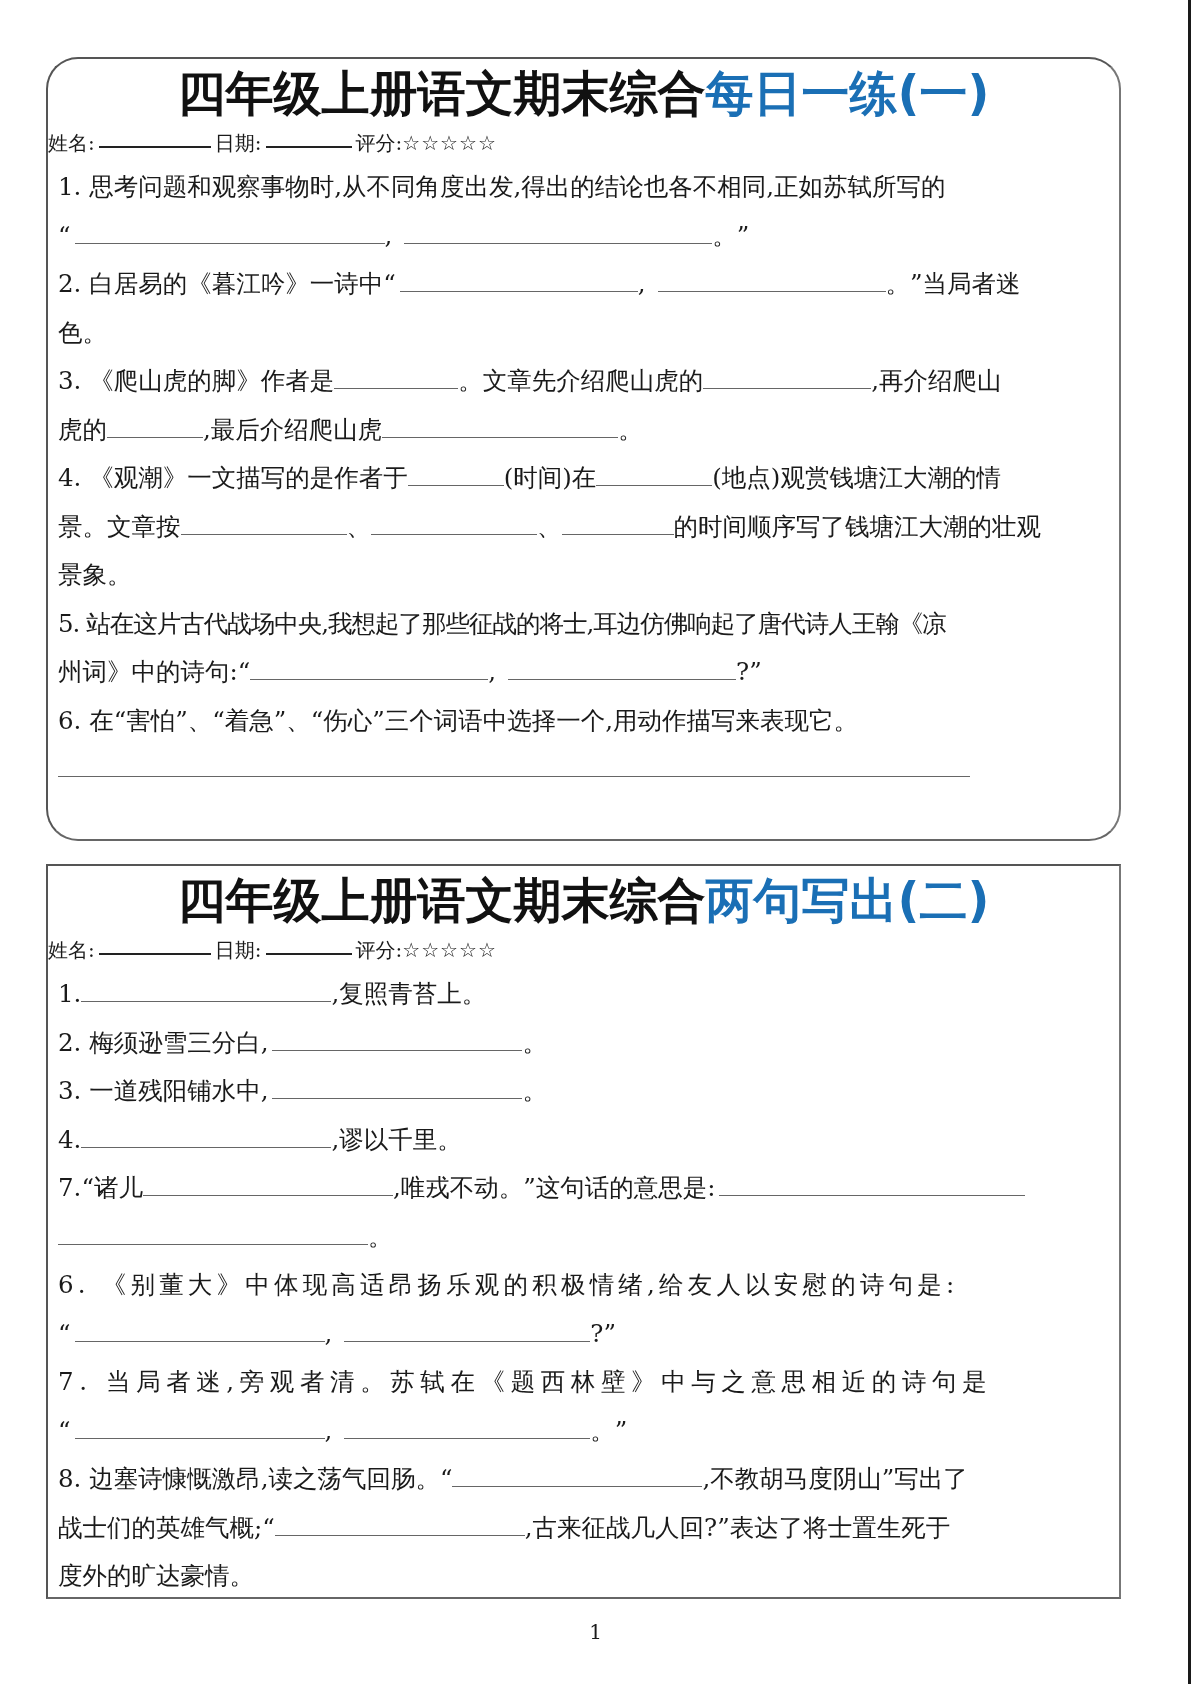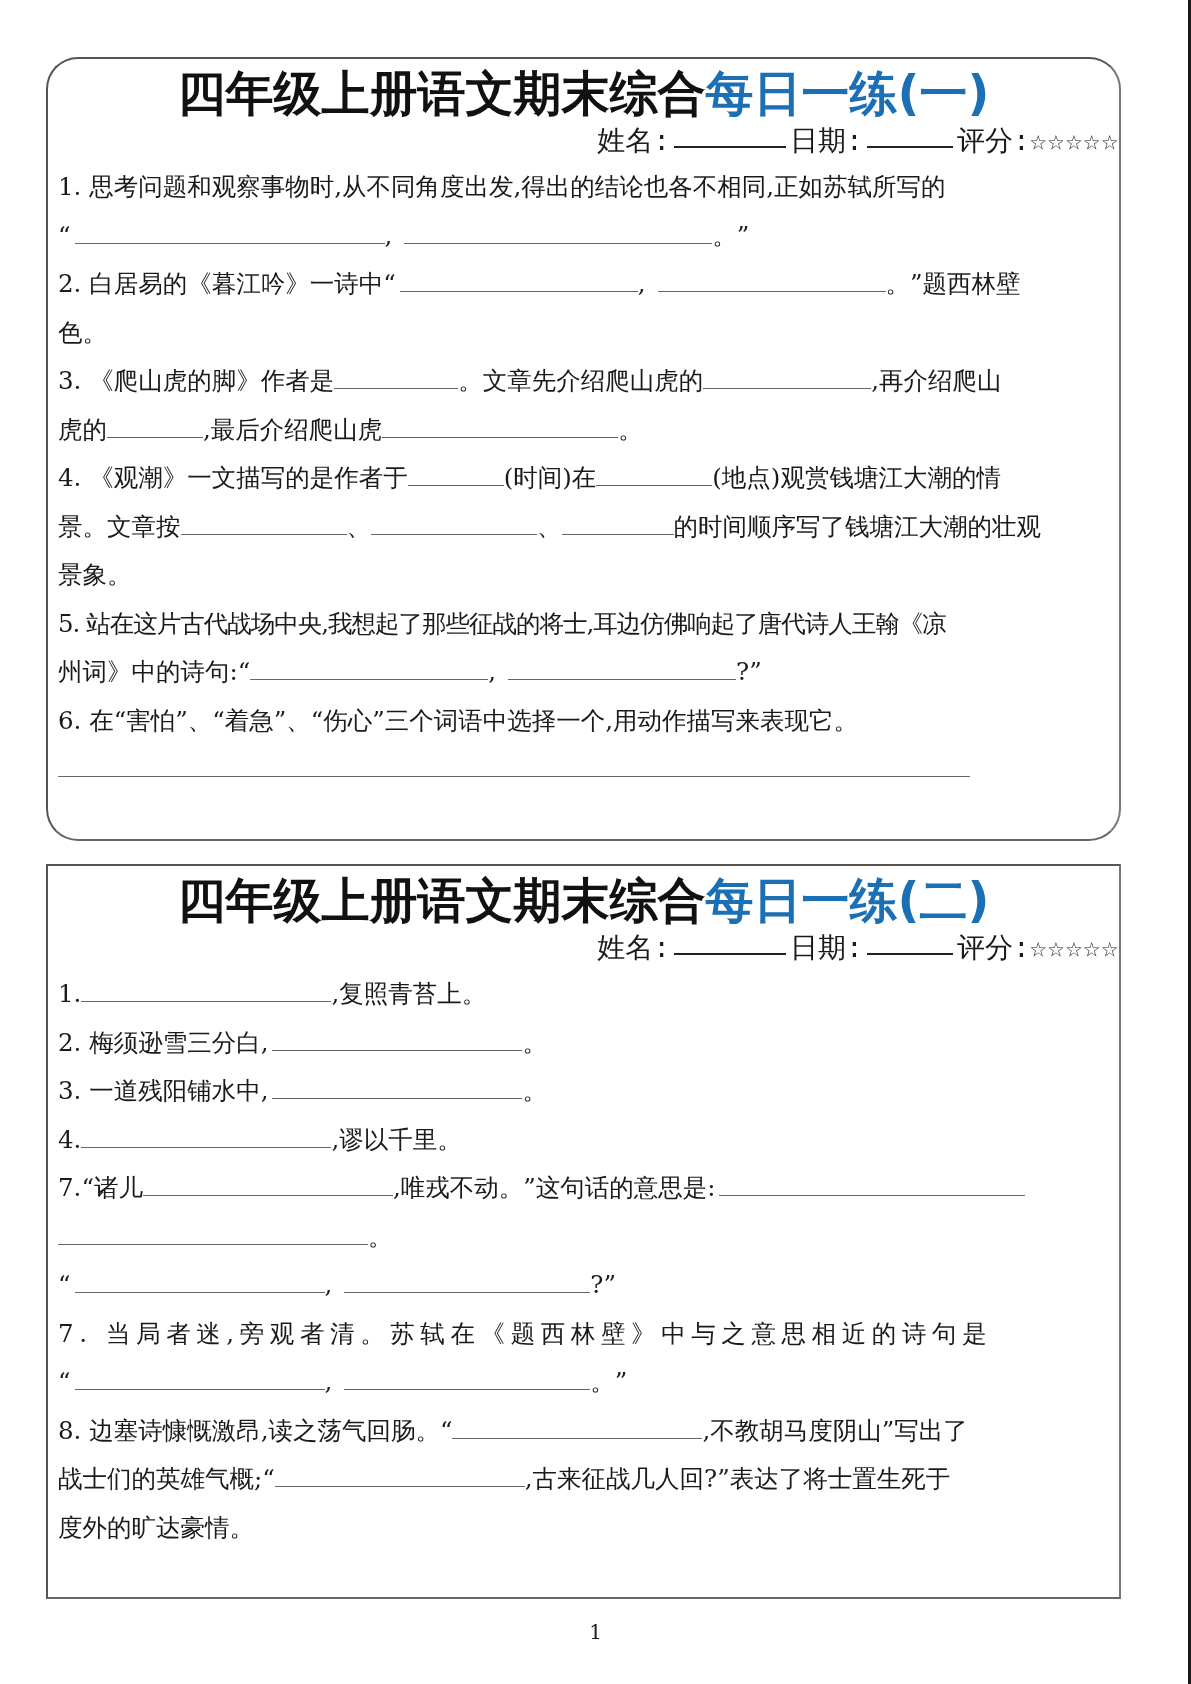--- a/index.html
+++ b/index.html
@@ -5,21 +5,21 @@
   html, body { margin: 0; padding: 0; background: #ffffff; }
   body { width: 1191px; height: 1684px; position: relative; overflow: hidden;
          font-family: "DejaVu Serif", "Liberation Serif", serif; color: #1a1a1a; }
   .right-edge { position: absolute; left: 1188px; top: 0; width: 3px; height: 1684px; background: #1a1a1a; }
   .box { position: absolute; left: 46px; width: 1075px; border: 2px solid #555; border-right-color:#777; border-bottom-color:#666; box-sizing: border-box; }
   #box1 { top: 57px; height: 784px; border-radius: 32px; }
   #box2 { top: 864px; height: 735px; }
   .title { text-align: center; font-family: "DejaVu Sans", "Liberation Sans", sans-serif; font-weight: bold;
            font-size: 48px; line-height: 64px; margin-top: 2px; letter-spacing: 0px; color: #111; white-space: nowrap; }
   .title .accent { color: #1a6fb5; }
-  .meta { text-align: right; font-size: 28px; line-height: 40px; margin-top: -2px; white-space: nowrap; font-family: Liberation Mono, monospace; }
+  .meta { text-align: left; font-size: 20px; line-height: 40px; margin-top: -2px; white-space: nowrap; }
   .meta .blank { display: inline-block; border-bottom: 2px solid #222; vertical-align: baseline; height: 0; margin: 0 4px; position: relative; top: -2px; }
   .meta .stars { letter-spacing: 1px; }
   .q { font-size: 24.5px; line-height: 48.5px; padding: 0 22px 0 10px; white-space: nowrap; }
   .blank { display: inline-block; border-bottom: 1.5px solid #666; height: 20px; vertical-align: baseline; }
   .page-num { position: absolute; top: 1620px; left: 0; width: 1191px; text-align: center; font-size: 20px; }
 </style>
 </head>
 <body>
 
 <div class="right-edge"></div>
@@ -29,21 +29,21 @@
   <div class="meta">
     <span>姓名:</span><span class="blank" style="width:112px"></span><span>日期:</span><span class="blank" style="width:86px"></span><span>评分:</span><span class="stars">☆☆☆☆☆</span>
   </div>
 
   <div class="q">
     <div>1. 思考问题和观察事物时,从不同角度出发,得出的结论也各不相同,正如苏轼所写的</div>
     <div><span>“</span><span class="blank" style="width:310px;margin-left:4px"></span><span>,</span><span class="blank" style="width:308px;margin-left:12px"></span><span>。”</span></div>
   </div>
 
   <div class="q">
-    <div><span>2. 白居易的《暮江吟》一诗中“</span><span class="blank" style="width:238px;margin-left:4px"></span><span>,</span><span class="blank" style="width:228px;margin-left:12px"></span><span>。”题西林壁</span></div>
+    <div><span>2. 白居易的《暮江吟》一诗中“</span><span class="blank" style="width:238px;margin-left:4px"></span><span>,</span><span class="blank" style="width:228px;margin-left:12px"></span><span>。”当局者迷</span></div>
     <div>色。</div>
   </div>
 
   <div class="q">
     <div><span>3. 《爬山虎的脚》作者是</span><span class="blank" style="width:124px"></span><span>。文章先介绍爬山虎的</span><span class="blank" style="width:168px"></span><span>,再介绍爬山</span></div>
     <div><span>虎的</span><span class="blank" style="width:96px"></span><span>,最后介绍爬山虎</span><span class="blank" style="width:236px"></span><span>。</span></div>
   </div>
 
   <div class="q">
     <div><span>4. 《观潮》一文描写的是作者于</span><span class="blank" style="width:96px"></span><span>(时间)在</span><span class="blank" style="width:116px"></span><span>(地点)观赏钱塘江大潮的情</span></div>
@@ -56,21 +56,21 @@
     <div><span>州词》中的诗句:“</span><span class="blank" style="width:238px"></span><span>,</span><span class="blank" style="width:228px;margin-left:12px"></span><span>?”</span></div>
   </div>
 
   <div class="q">
     <div>6. 在“害怕”、“着急”、“伤心”三个词语中选择一个,用动作描写来表现它。</div>
     <div><span class="blank" style="width:912px"></span></div>
   </div>
 </div>
 
 <div class="box" id="box2">
-  <div class="title"><span>四年级上册语文期末综合</span><span class="accent">每日一练(二)</span></div>
+  <div class="title"><span>四年级上册语文期末综合</span><span class="accent">两句写出(二)</span></div>
   <div class="meta">
     <span>姓名:</span><span class="blank" style="width:112px"></span><span>日期:</span><span class="blank" style="width:86px"></span><span>评分:</span><span class="stars">☆☆☆☆☆</span>
   </div>
 
   <div class="q">
     <div><span>1.</span><span class="blank" style="width:250px"></span><span>,复照青苔上。</span></div>
   </div>
   <div class="q">
     <div><span>2. 梅须逊雪三分白,</span><span class="blank" style="width:250px;margin-left:4px"></span><span>。</span></div>
   </div>
@@ -78,20 +78,21 @@
     <div><span>3. 一道残阳铺水中,</span><span class="blank" style="width:250px;margin-left:4px"></span><span>。</span></div>
   </div>
   <div class="q">
     <div><span>4.</span><span class="blank" style="width:250px"></span><span>,谬以千里。</span></div>
   </div>
   <div class="q">
     <div><span>7.“诸儿</span><span class="blank" style="width:250px"></span><span>,唯戎不动。”这句话的意思是:</span><span class="blank" style="width:306px;margin-left:4px"></span></div>
     <div><span class="blank" style="width:310px"></span><span>。</span></div>
   </div>
   <div class="q">
+    <div style="letter-spacing:4.2px">6. 《别董大》中体现高适昂扬乐观的积极情绪,给友人以安慰的诗句是:</div>
     <div><span>“</span><span class="blank" style="width:250px;margin-left:4px"></span><span>,</span><span class="blank" style="width:246px;margin-left:12px"></span><span>?”</span></div>
   </div>
   <div class="q">
     <div style="letter-spacing:5.6px">7. 当局者迷,旁观者清。苏轼在《题西林壁》中与之意思相近的诗句是</div>
     <div><span>“</span><span class="blank" style="width:250px;margin-left:4px"></span><span>,</span><span class="blank" style="width:246px;margin-left:12px"></span><span>。”</span></div>
   </div>
   <div class="q">
     <div><span>8. 边塞诗慷慨激昂,读之荡气回肠。“</span><span class="blank" style="width:250px"></span><span>,不教胡马度阴山”写出了</span></div>
     <div><span>战士们的英雄气概;“</span><span class="blank" style="width:250px"></span><span>,古来征战几人回?”表达了将士置生死于</span></div>
     <div>度外的旷达豪情。</div>

